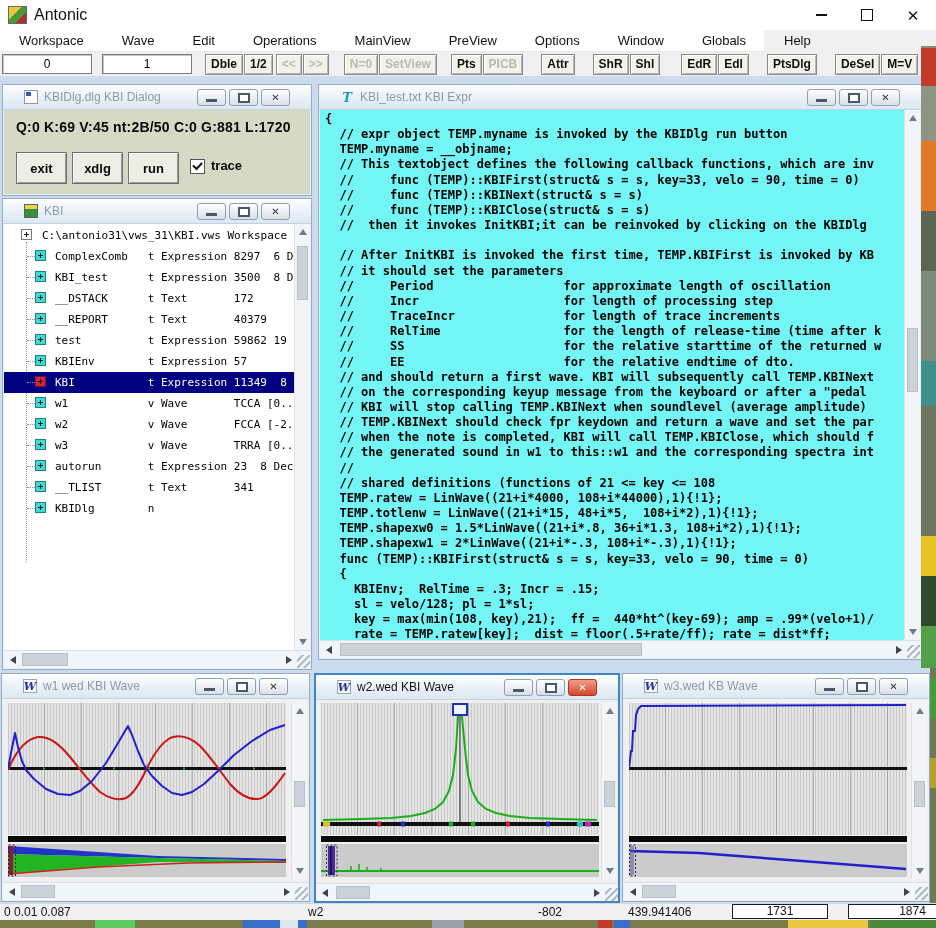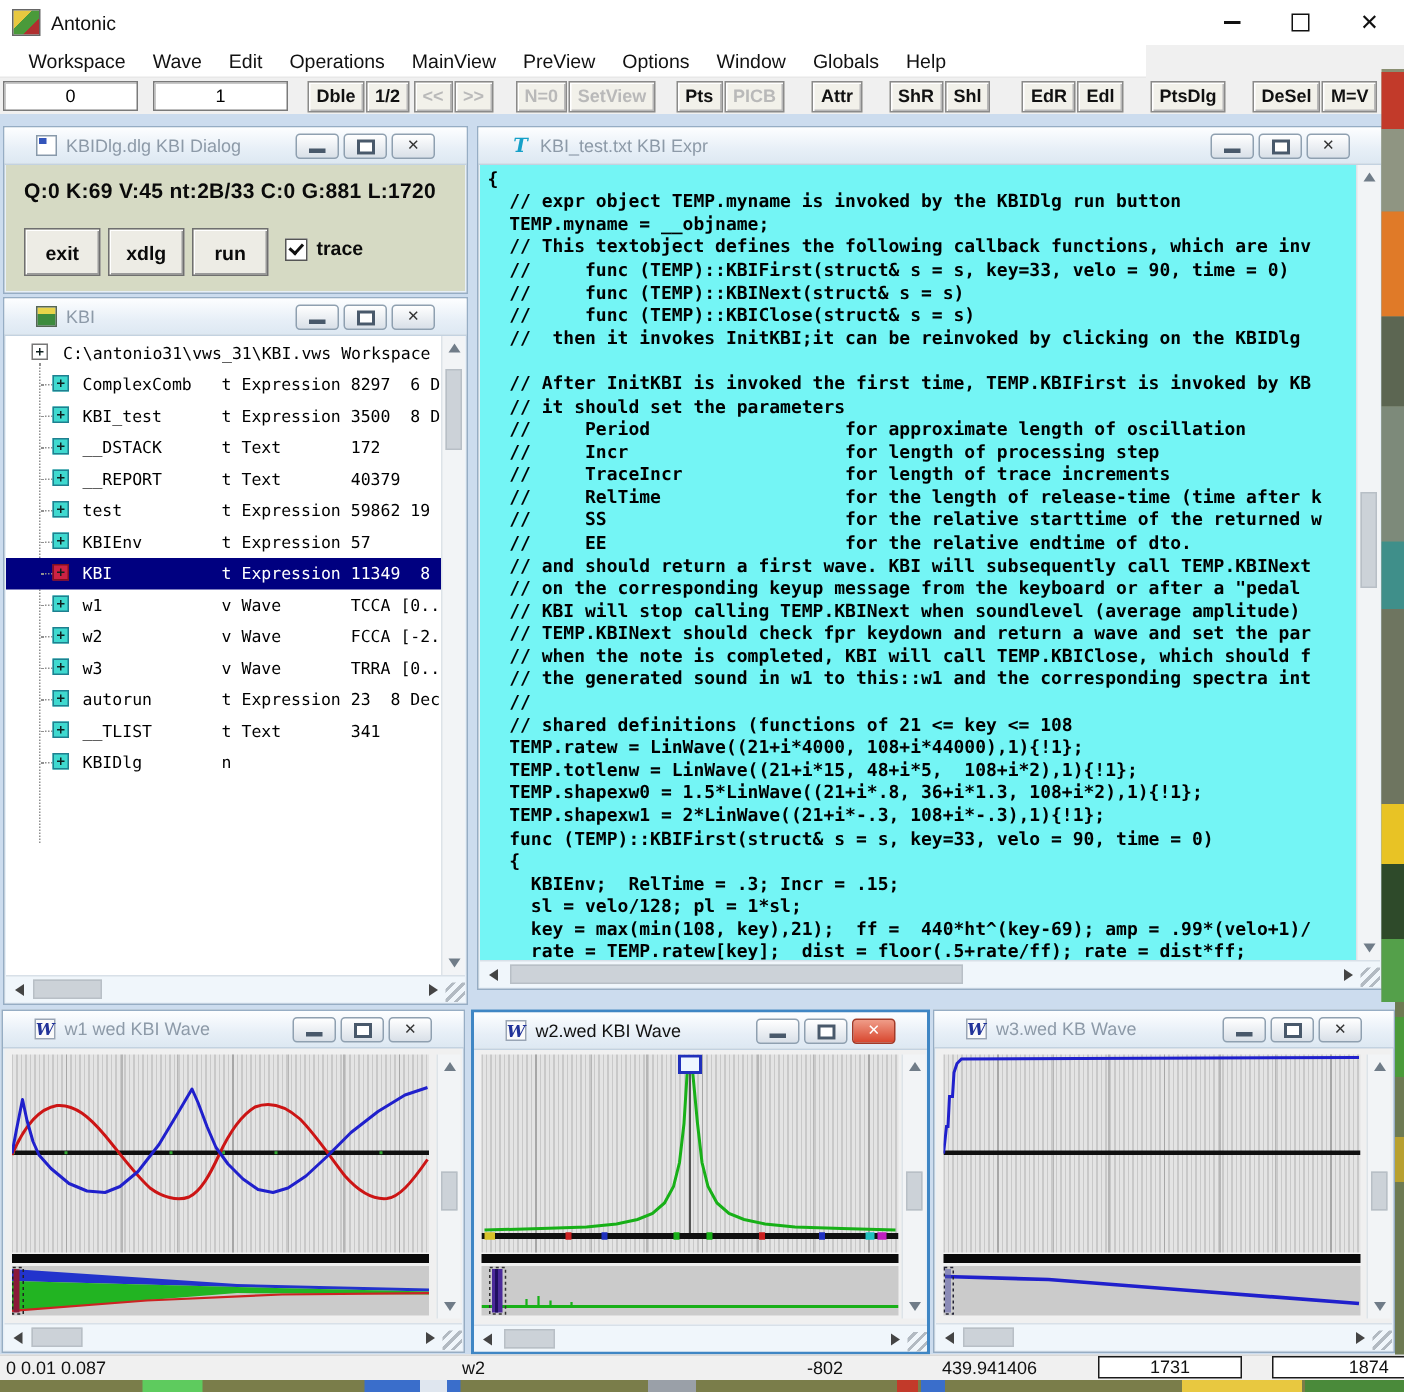--- a/index.html
+++ b/index.html
@@ -4,28 +4,28 @@
 <style>
   html,body{margin:0;padding:0;}
   body{font-family:"Liberation Sans",sans-serif;}
   #screen{position:relative;width:936px;height:928px;background:#6b7b4a;overflow:hidden;}
   .abs{position:absolute;}
 
   
   #appwin{left:0;top:0;width:936px;height:920px;background:#f0f0f0;}
   #titlebar{left:0;top:0;width:936px;height:30px;background:#ffffff;display:flex;align-items:center;padding-left:8px;box-sizing:border-box;}
   .ic-app{width:17px;height:16px;border:1px solid #666;background:linear-gradient(135deg,#e8c840 0 38%,#4a9a3a 38% 68%,#b03030 68%);margin-right:7px;}
-  #app-title{font-size:13px;color:#111;}
+  #app-title{font-size:16px;color:#111;}
   #app-ctrls{margin-left:auto;display:flex;align-items:center;height:30px;}
   .actrl{width:46px;height:30px;display:flex;align-items:center;justify-content:center;}
   .a-min{width:11px;height:1.6px;background:#111;}
   .a-max{width:10px;height:10px;border:1.4px solid #111;}
   .a-close{font-size:15px;color:#111;line-height:1;}
 
-  #menubar{left:0;top:30px;width:764px;height:22px;background:#ffffff;display:flex;align-items:center;padding-left:10px;box-sizing:border-box;border-bottom:1px solid #e8e8e8;}
+  #menubar{left:0;top:30px;width:764px;height:22px;background:#ffffff;display:flex;align-items:center;padding-left:10px;box-sizing:border-box;border-bottom:1px solid #e8e8e8;gap:20px;}
   .menu-item{font-size:13px;color:#111;padding:0 9px;}
 
   #toolbar{left:0;top:52px;width:936px;height:24px;background:#f0f0f0;display:flex;align-items:center;box-sizing:border-box;overflow:hidden;}
   .tb-field{width:88px;height:18px;background:#fff;border:1px solid #7a7a7a;box-shadow:inset 1px 1px 0 #c8c8c8;text-align:center;font-size:12px;font-family:"Liberation Sans",sans-serif;padding:0;}
   #tbf1{margin-left:2px;} #tbf2{margin-left:10px;}
   .tb-group{display:flex;}
   .tb-btn{height:19px;padding:0 5px;background:#f2f1ea;border:1px solid #8a8a8a;box-shadow:inset 1px 1px 0 #ffffff, inset -1px -1px 0 #b8b8b8;font:bold 12px "Liberation Sans",sans-serif;color:#111;display:flex;align-items:center;margin-right:1px;white-space:nowrap;}
   .tb-btn.dis{color:#b9b9b9;}
   .tg0{margin-left:13px}.tg1{margin-left:2px}.tg2{margin-left:14px}.tg3{margin-left:13px}.tg4{margin-left:17px}.tg5{margin-left:17px}.tg6{margin-left:20px}.tg7{margin-left:17px}.tg8{margin-left:17px}
 
@@ -188,21 +188,21 @@
         <div class="wtitle">
           <span class="wicon ic-dlg"></span>
           <span class="wtitle-text">KBIDlg.dlg KBI Dialog</span>
           <span class="cap-btns">
               <span class="cap-btn min"></span>
               <span class="cap-btn res"></span>
               <span class="cap-btn close close-x">✕</span>
             </span>
         </div>
         <div id="dlg-client">
-          <div id="dlg-msg">Q:0 K:69 V:45 nt:2B/33 C:0 G:881 L:1720</div>
+          <div id="dlg-msg">Q:0 K:69 V:45 nt:2B/50 C:0 G:881 L:1720</div>
           <div class="dlg-btn" style="left:12px;">exit</div>
           <div class="dlg-btn" style="left:68px;">xdlg</div>
           <div class="dlg-btn" style="left:124px;">run</div>
           <span id="cb-box"></span>
           <span id="cb-label">trace</span>
         </div>
       </div>
 
       <div class="win" style="left:2px;top:122px;width:310px;height:472px;">
         <div class="wtitle">

